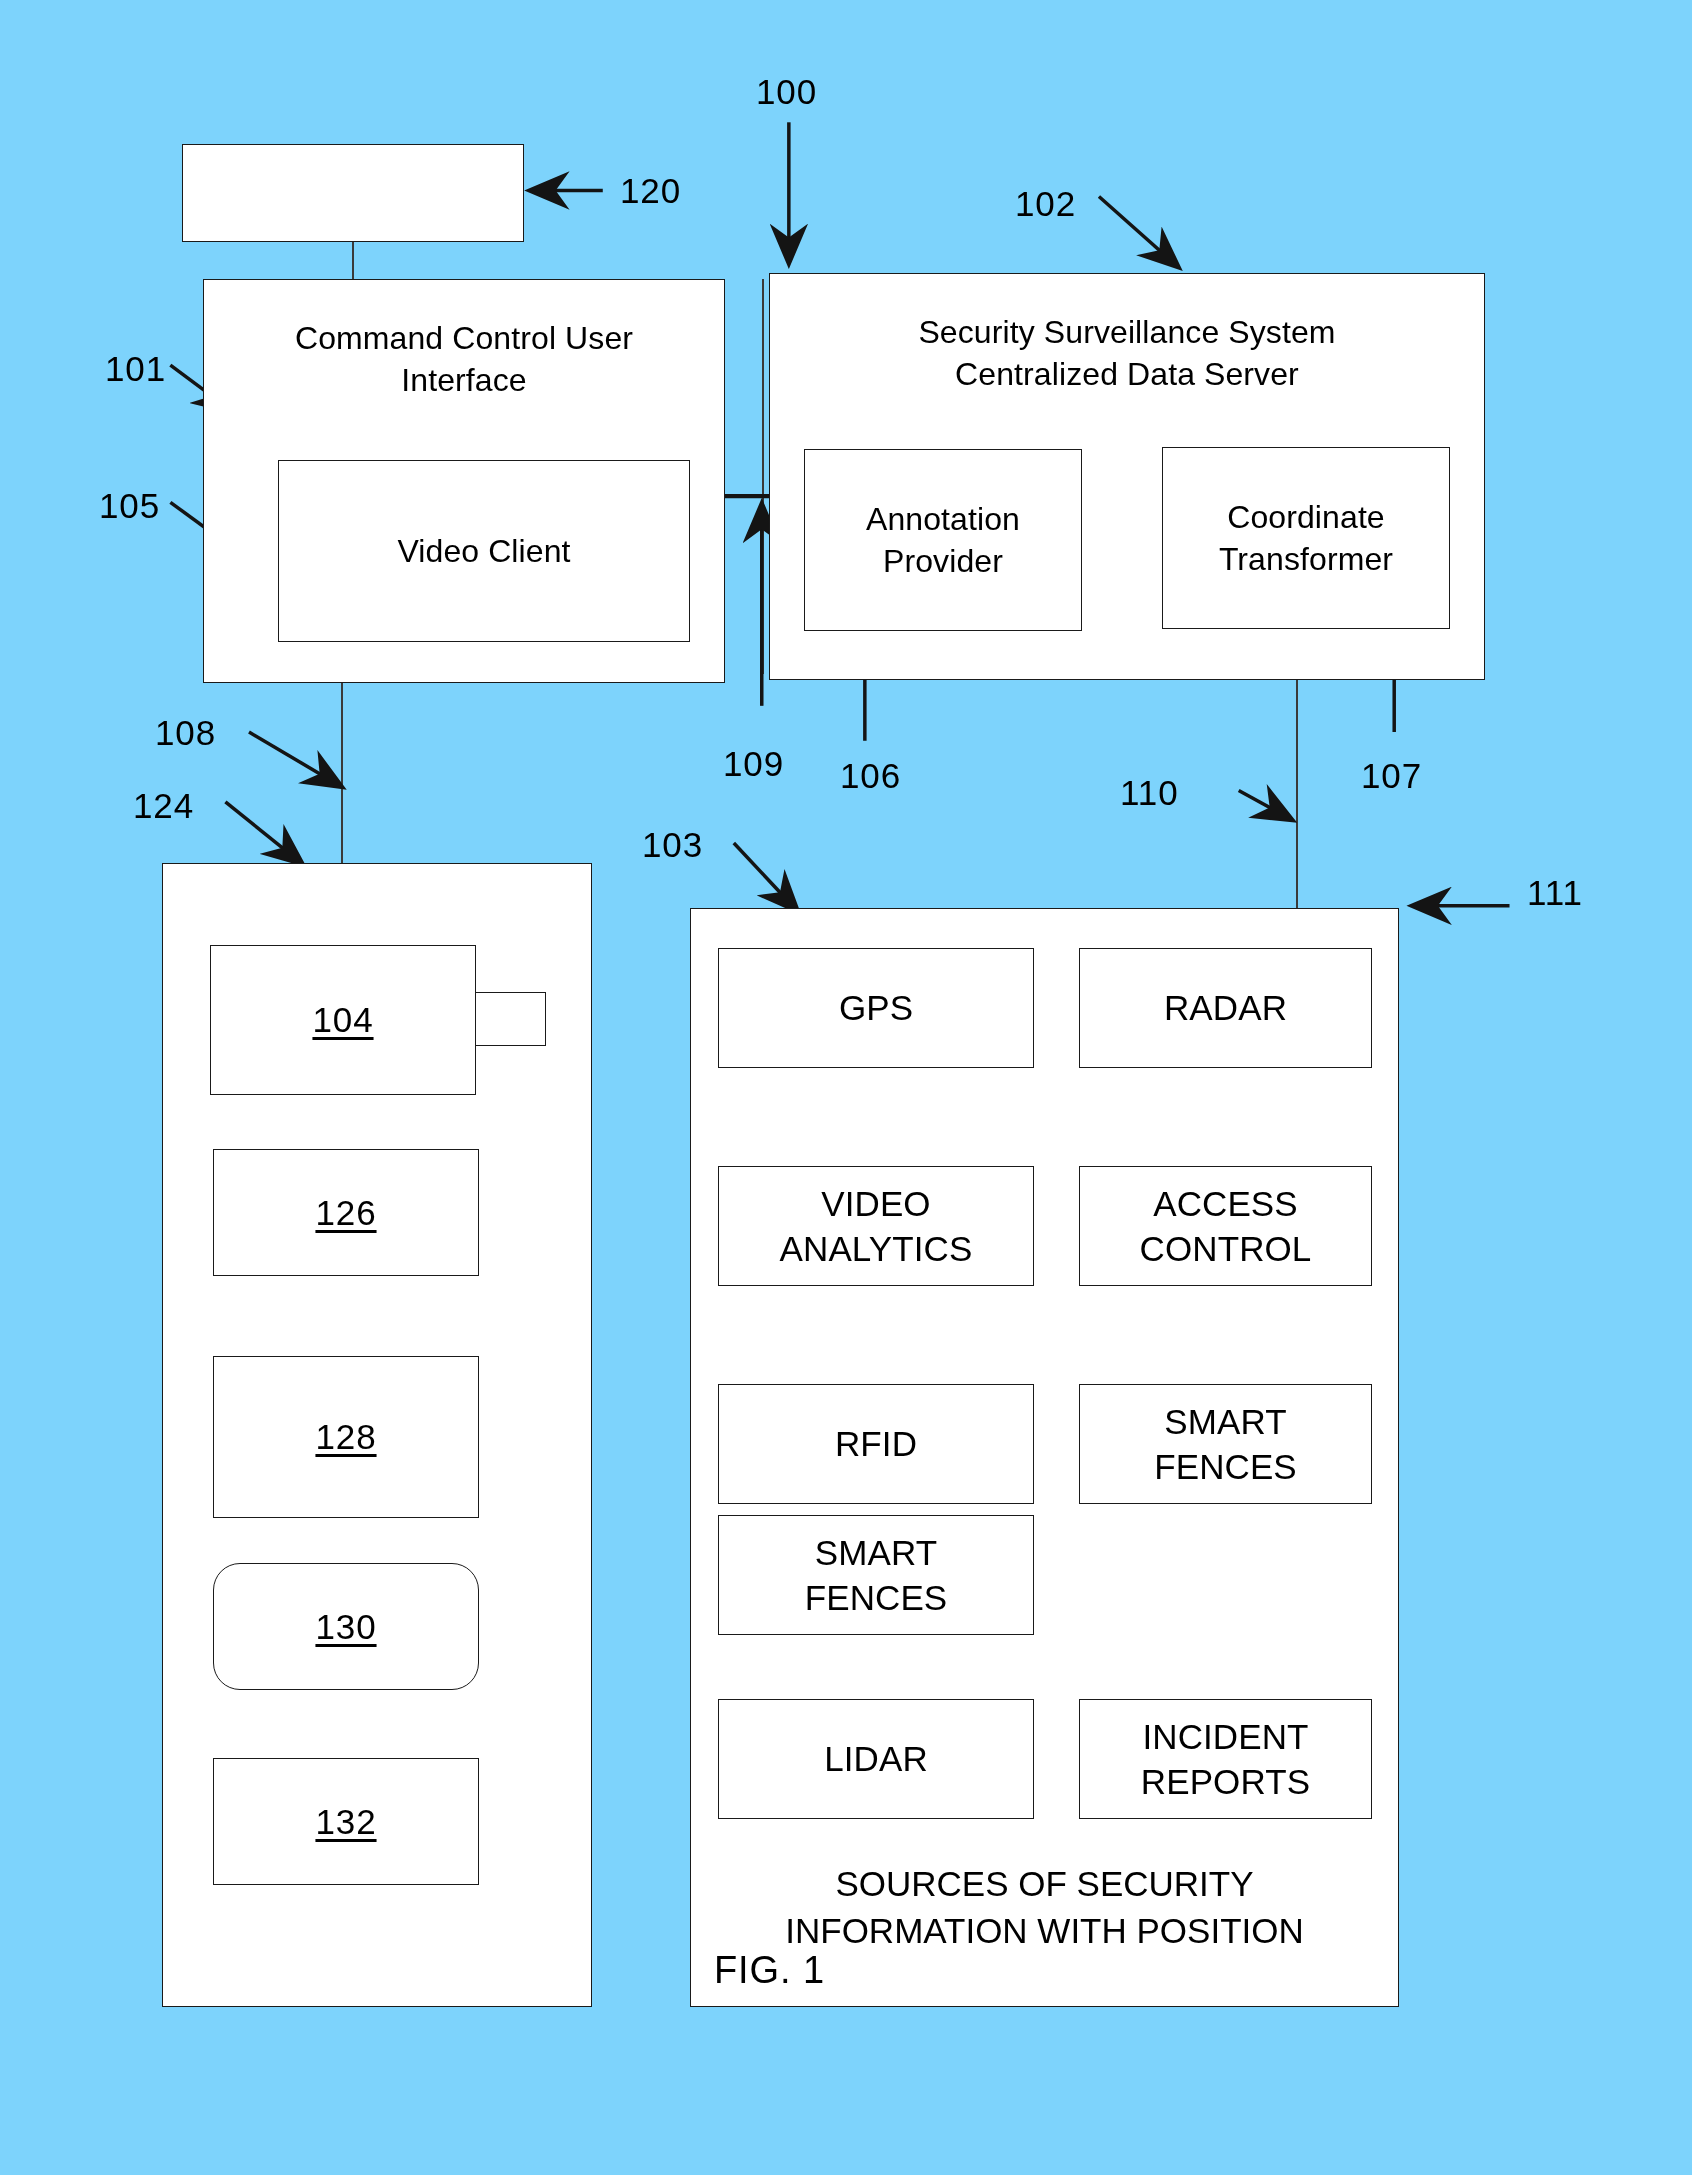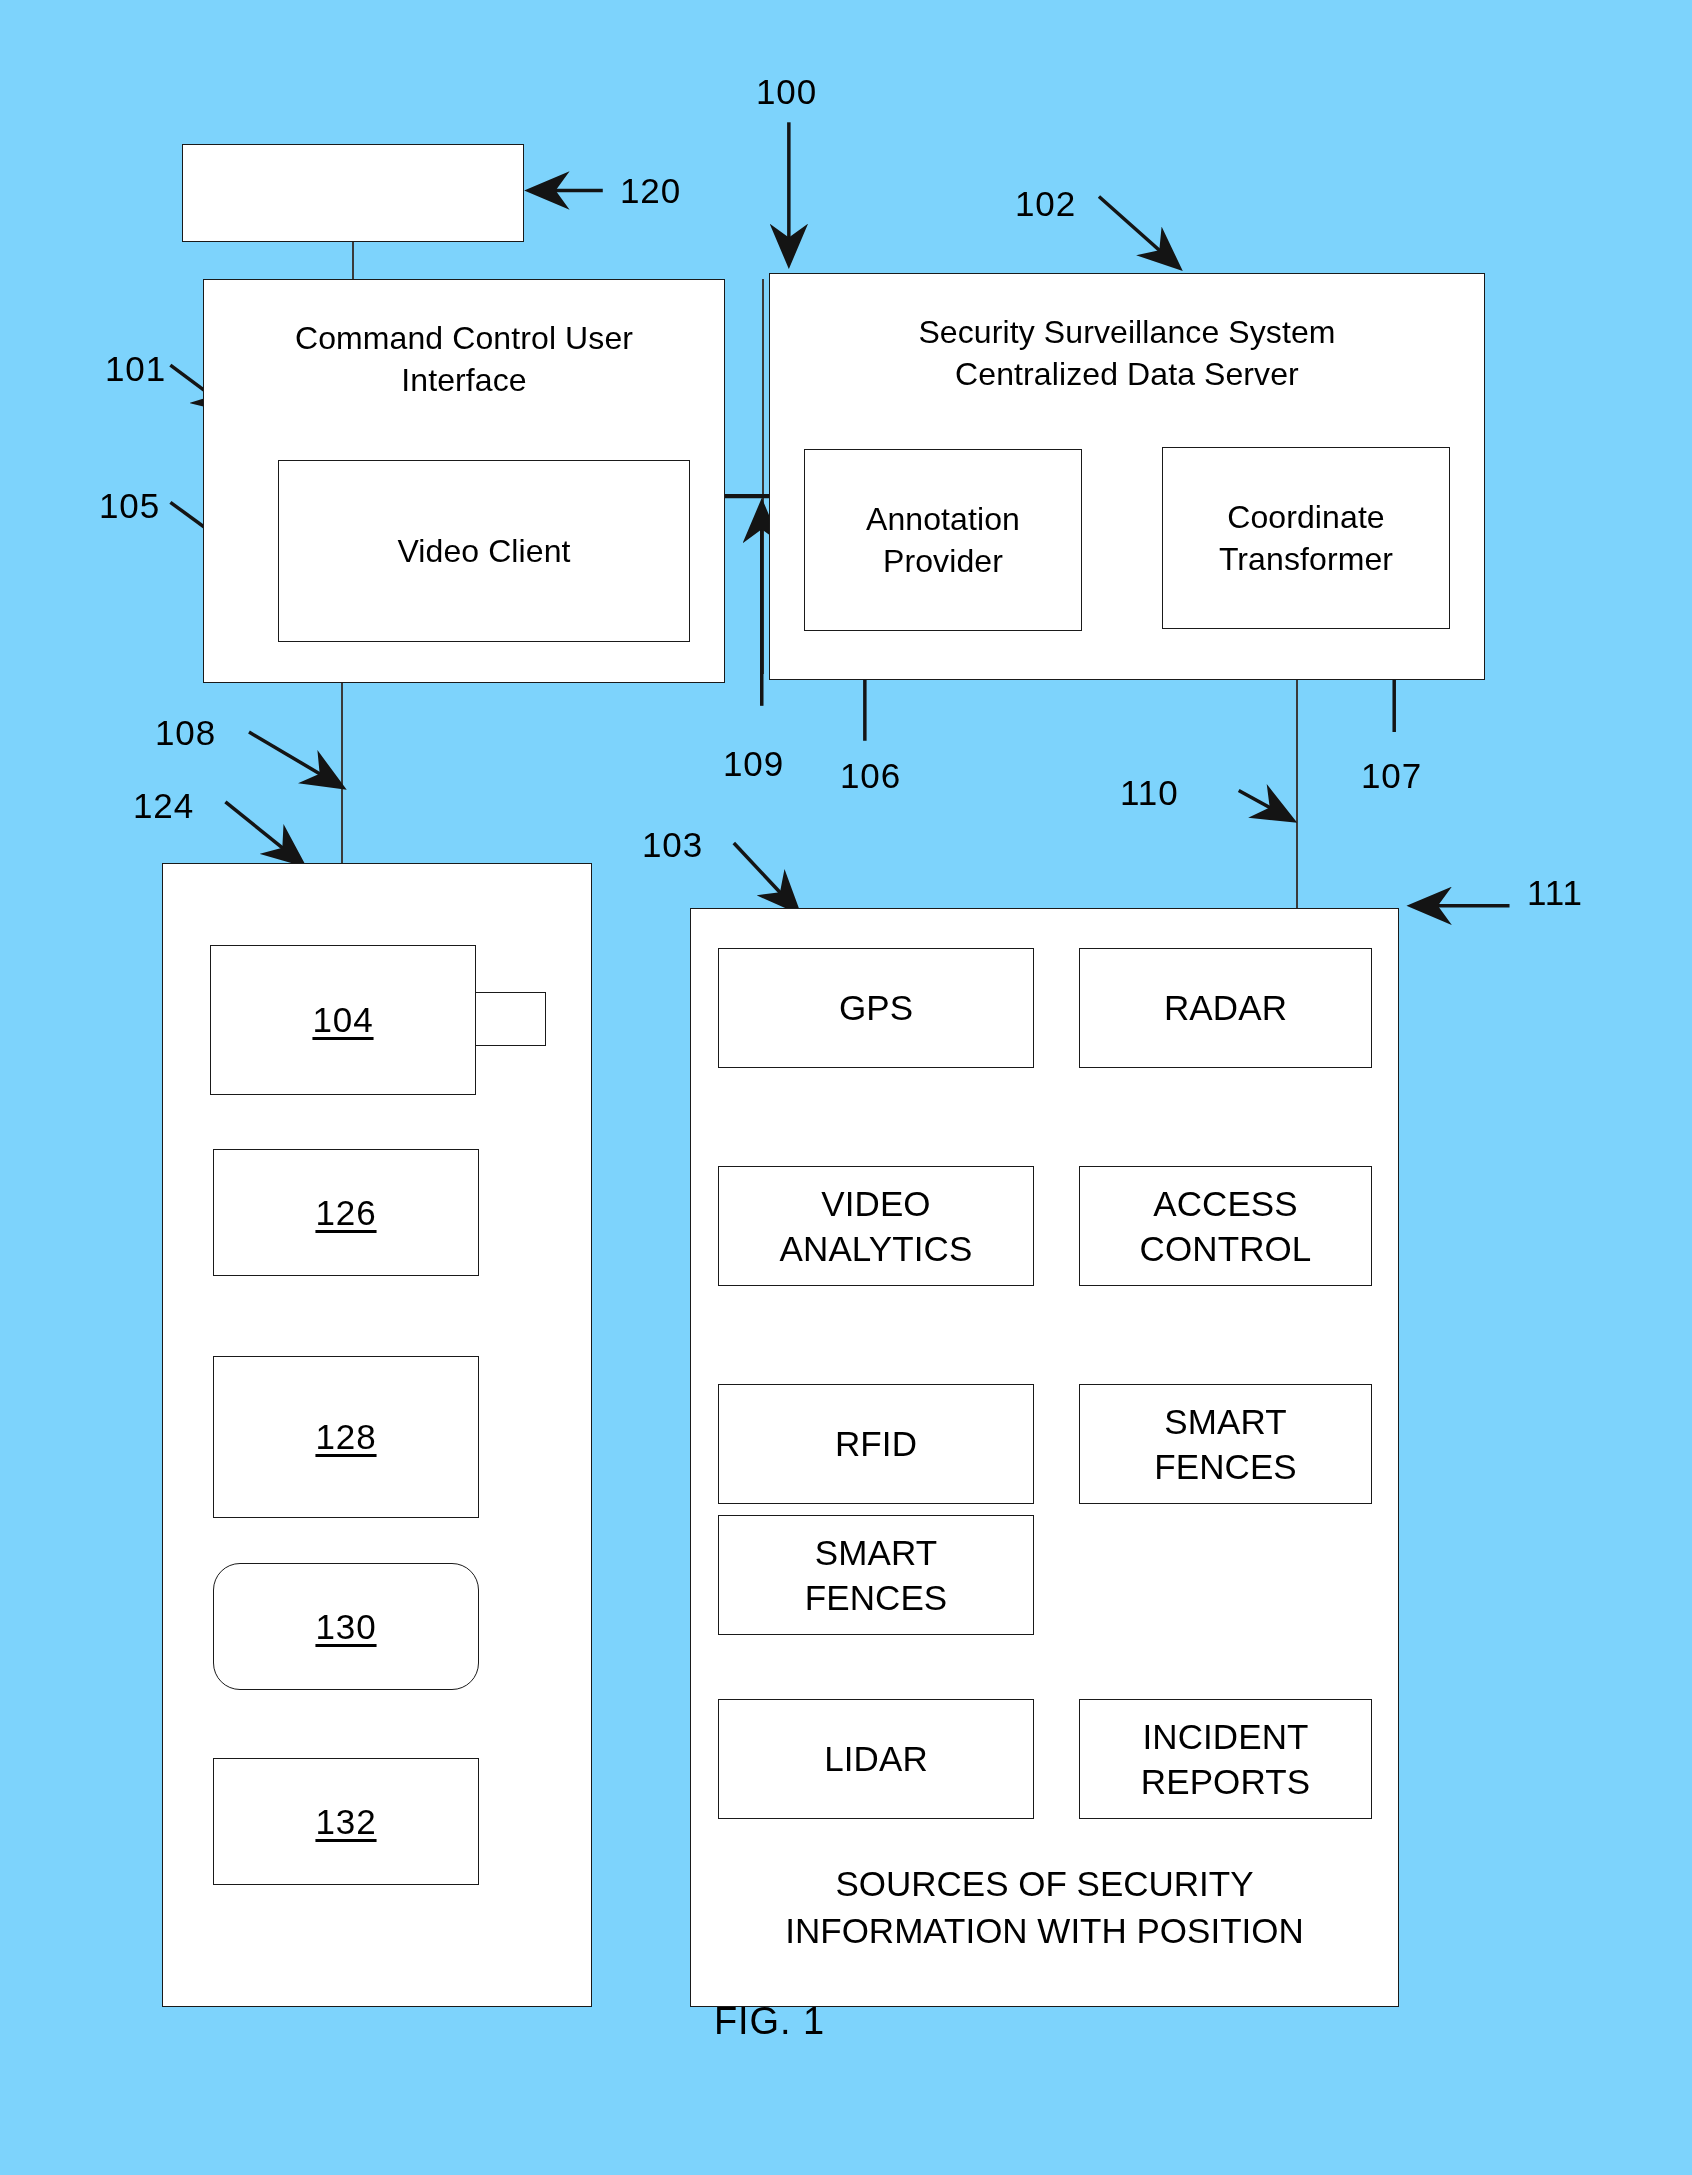--- a/index.html
+++ b/index.html
@@ -239,16 +239,16 @@
     <span class="box-label caps">LIDAR</span>
   </div>
   <div class="box" style="left:1079px; top:1699px; width:293px; height:120px;">
     <span class="box-label caps">INCIDENT
 REPORTS</span>
   </div>
 
   <div class="sources-caption" style="top:1860px; left:690px; width:709px;">SOURCES OF SECURITY
 INFORMATION WITH POSITION</div>
 
-  <div class="fig-caption" style="left:714px; top:2000px;">FIG. 1</div>
+  <div class="fig-caption" style="left:714px; top:1949px;">FIG. 1</div>
 
 </div>
 
 
 </body></html>

